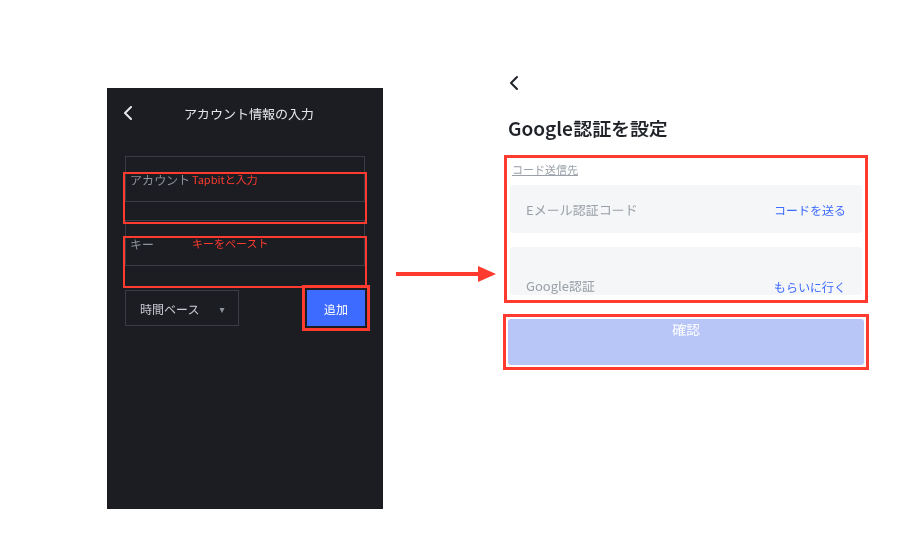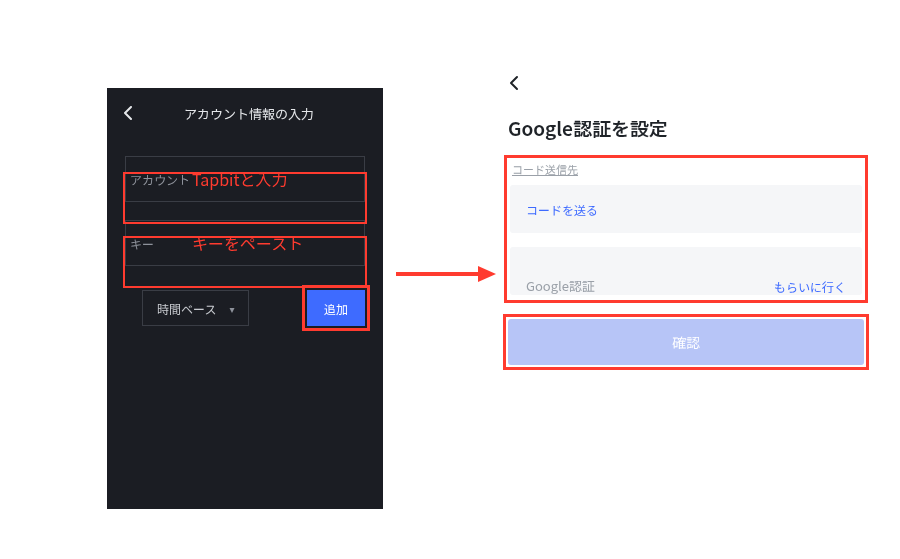--- a/index.html
+++ b/index.html
@@ -30,21 +30,21 @@
   .lp-title { flex: 1; text-align: center; padding-right: 18px; }
   .lp-field {
     display: flex; align-items: center;
     height: 46px;
     margin: 18px 18px 0 18px;
     border: 1px solid #3a3d45;
     padding: 0 4px;
     font-size: 12px;
   }
   .lp-field .label { color: #8e929b; width: 62px; }
-  .lp-field .value { color: #ff3b2f; font-size: 16px; }
+  .lp-field .value { color: #ff3b2f; font-size: 11px; }
 
   .lp-hi-1 {
     position: absolute;
     left: 16px; top: 16px;
     width: 244px; height: 52px;
     border: 2px solid #ff3b2f;
     pointer-events: none;
   }
   .lp-hi-2 {
     position: absolute;
@@ -55,24 +55,23 @@
   }
 
   .lp-row2 {
     display: flex; justify-content: space-between;
     padding: 24px 18px 0 18px;
   }
   .lp-select {
     height: 36px;
     border: 1px solid #3a3d45;
     display: inline-flex; align-items: center;
-    padding: 0 14px; gap: 13px;
+    padding: 0 14px; gap: 20px;
     color: #c9ccd1; font-size: 12px;
     cursor: pointer;
-    margin-left: 17px;
   }
   .lp-caret { font-size: 10px; color: #8e929b; }
   .lp-add-wrap { position: relative; }
   .lp-add {
     height: 36px; min-width: 58px;
     background: #3e6bff;
     color: #fff; font-size: 12px;
     display: inline-flex; align-items: center; justify-content: center;
     padding: 4px 14px;
     cursor: pointer;
@@ -133,21 +132,21 @@
   .rp-field .action { color: #3e6bff; font-size: 12px; cursor: pointer; }
   .rp-eye { color: #9aa0a8; cursor: pointer; display:inline-flex; }
   .rp-sublabel { color: #9aa0a8; font-size: 11px; margin: 0 2px 8px; text-decoration: underline; }
 
   .rp-confirm-wrap { position: relative; margin-top: 20px; }
   .rp-confirm {
     height: 46px;
     width: 100%;
     background: #b7c5f7;
     color: #fff;
-    display: flex; align-items: center; justify-content: center;
+    display: flex; align-items: flex-start; justify-content: center;
     font-size: 14px;
     border-radius: 3px;
     cursor: pointer;
   }
   .rp-confirm-hi {
     position: absolute;
     left: -5px; top: -5px; right: -5px; bottom: -5px;
     border: 3px solid #ff3b2f;
     pointer-events: none;
   }
@@ -208,20 +207,21 @@
     </div>
     <div class="rp-title">Google認証を設定</div>
 
     <div class="rp-group">
       <div class="rp-group-hi"></div>
 
 
       <div class="rp-sublabel">コード送信先</div>
 
       <div class="rp-field">
+        <span class="ph">Eメール認証コード</span>
         <span class="action">コードを送る</span>
       </div>
 
       <div class="rp-field" style="margin-bottom:2px;align-items:flex-end;">
         <span class="ph">Google認証</span>
         <span class="action">もらいに行く</span>
       </div>
     </div>
 
     <div class="rp-confirm-wrap">

